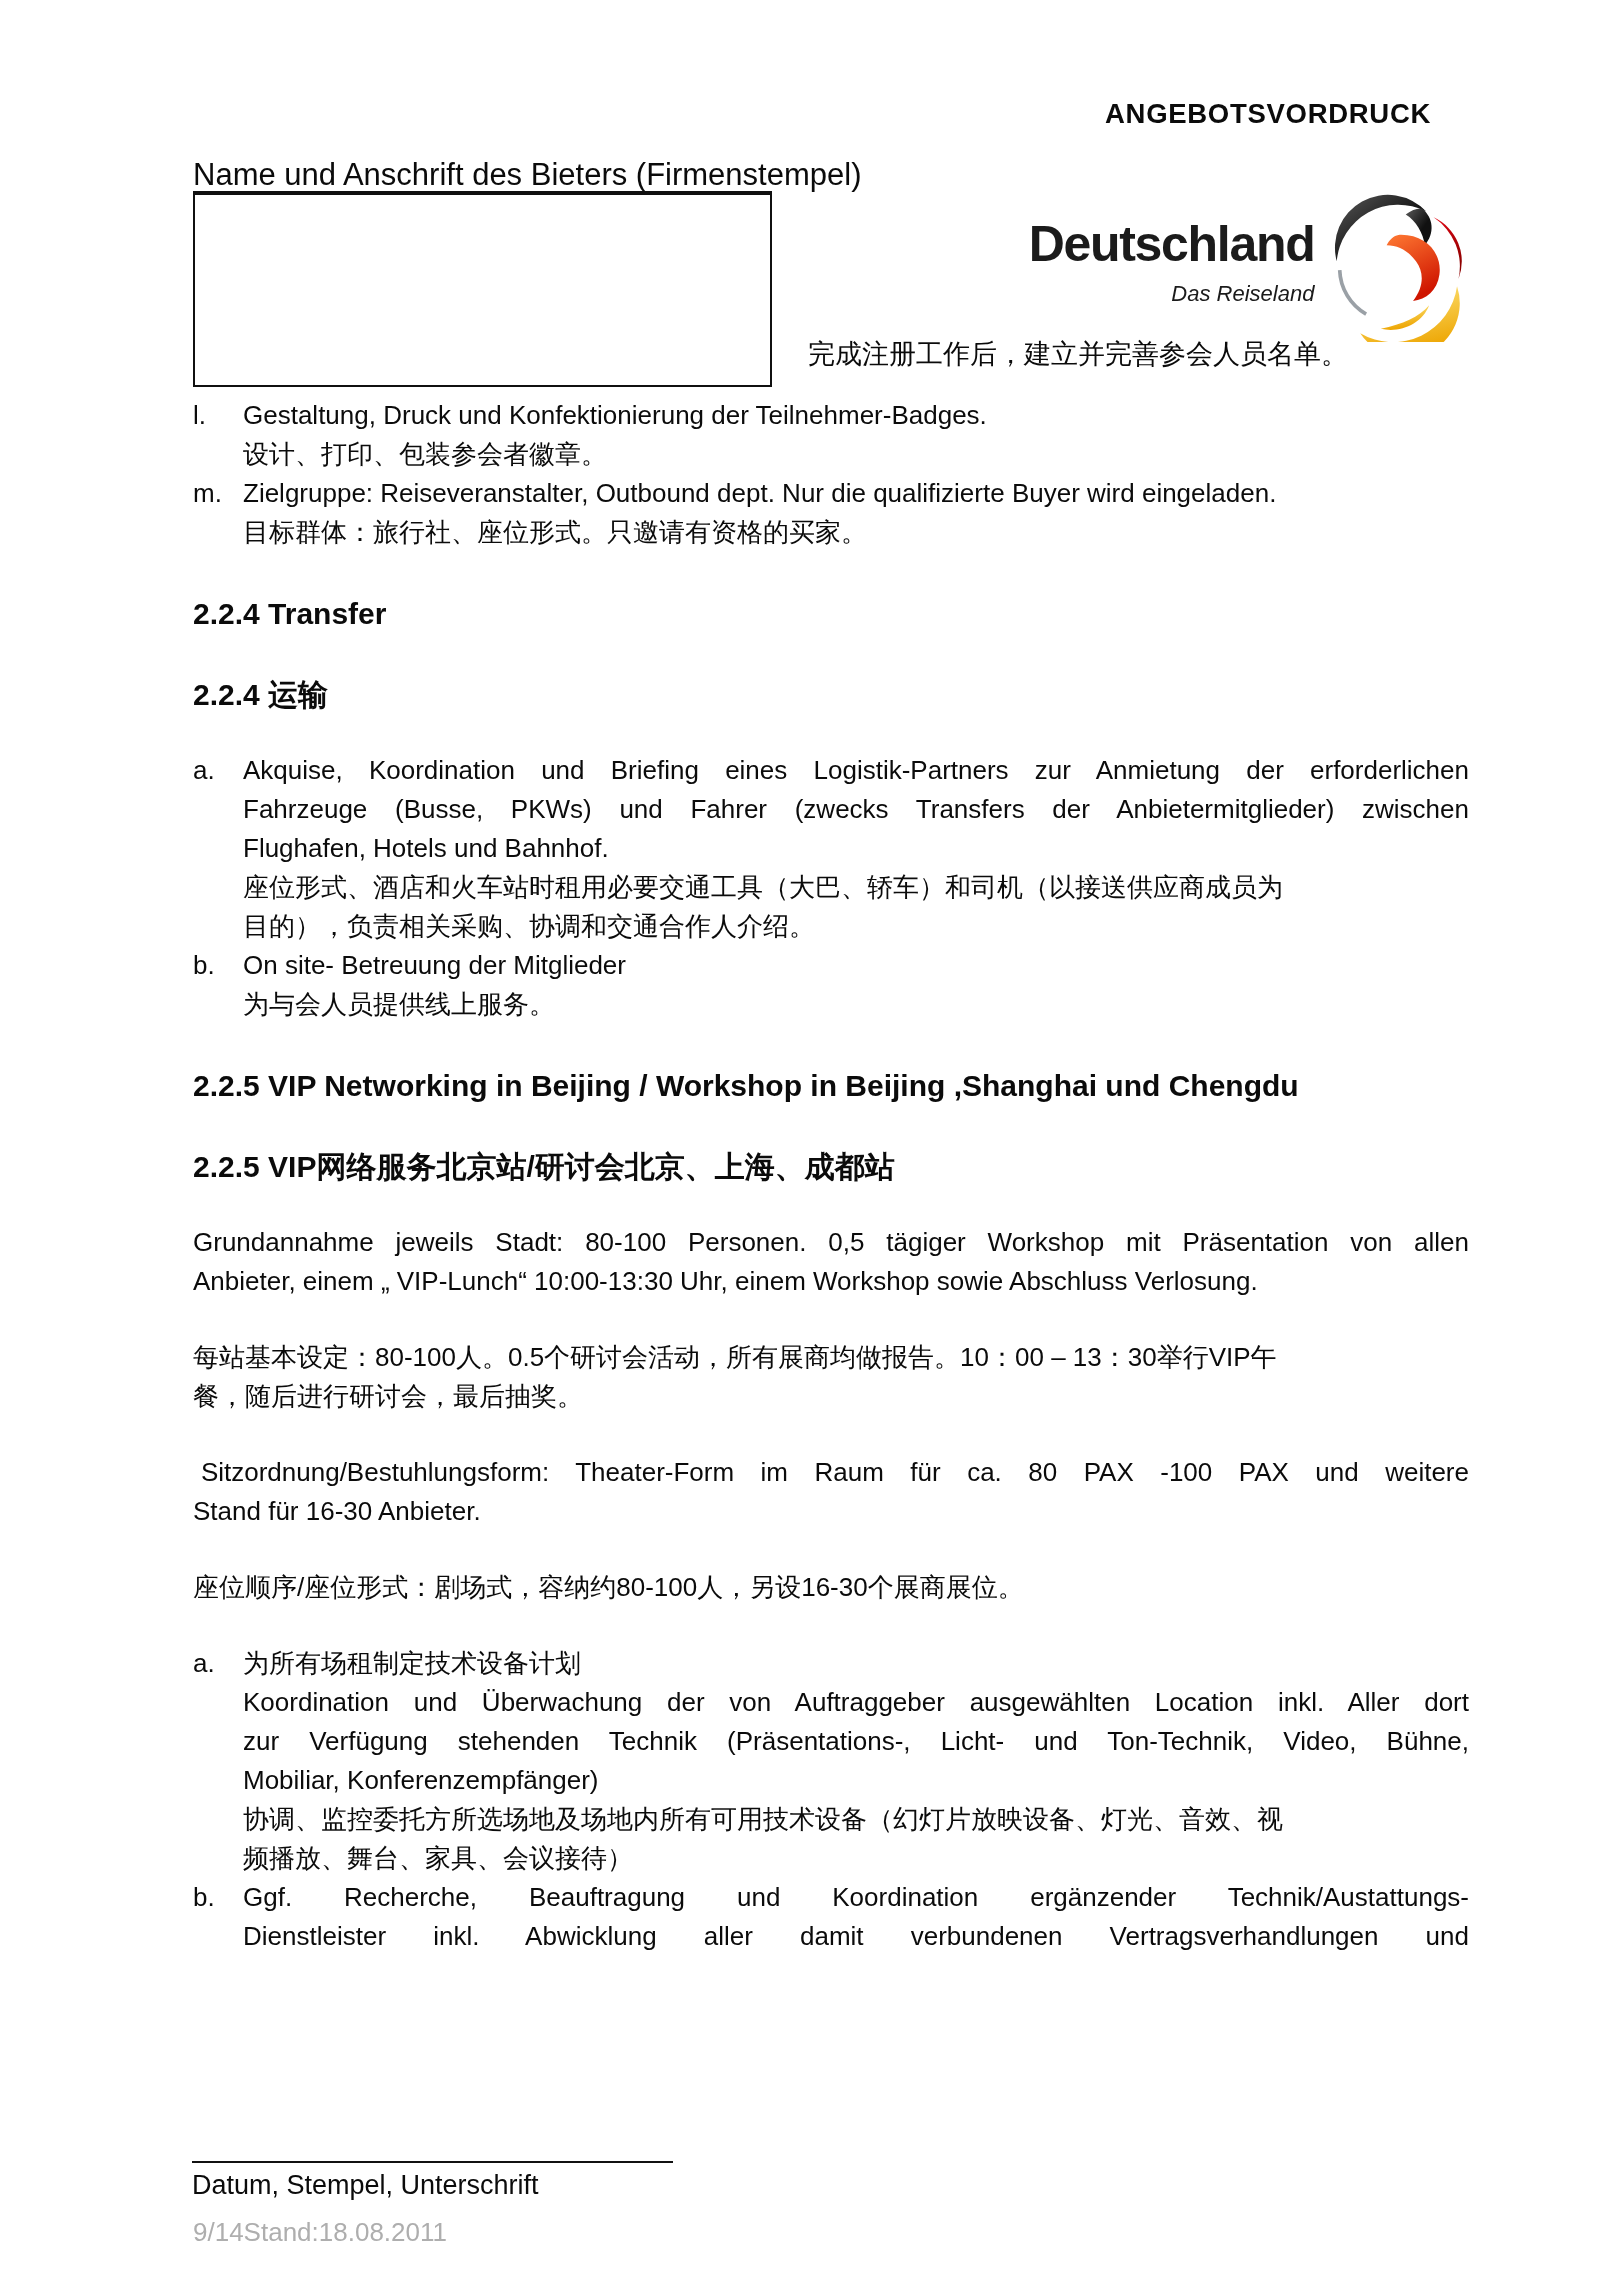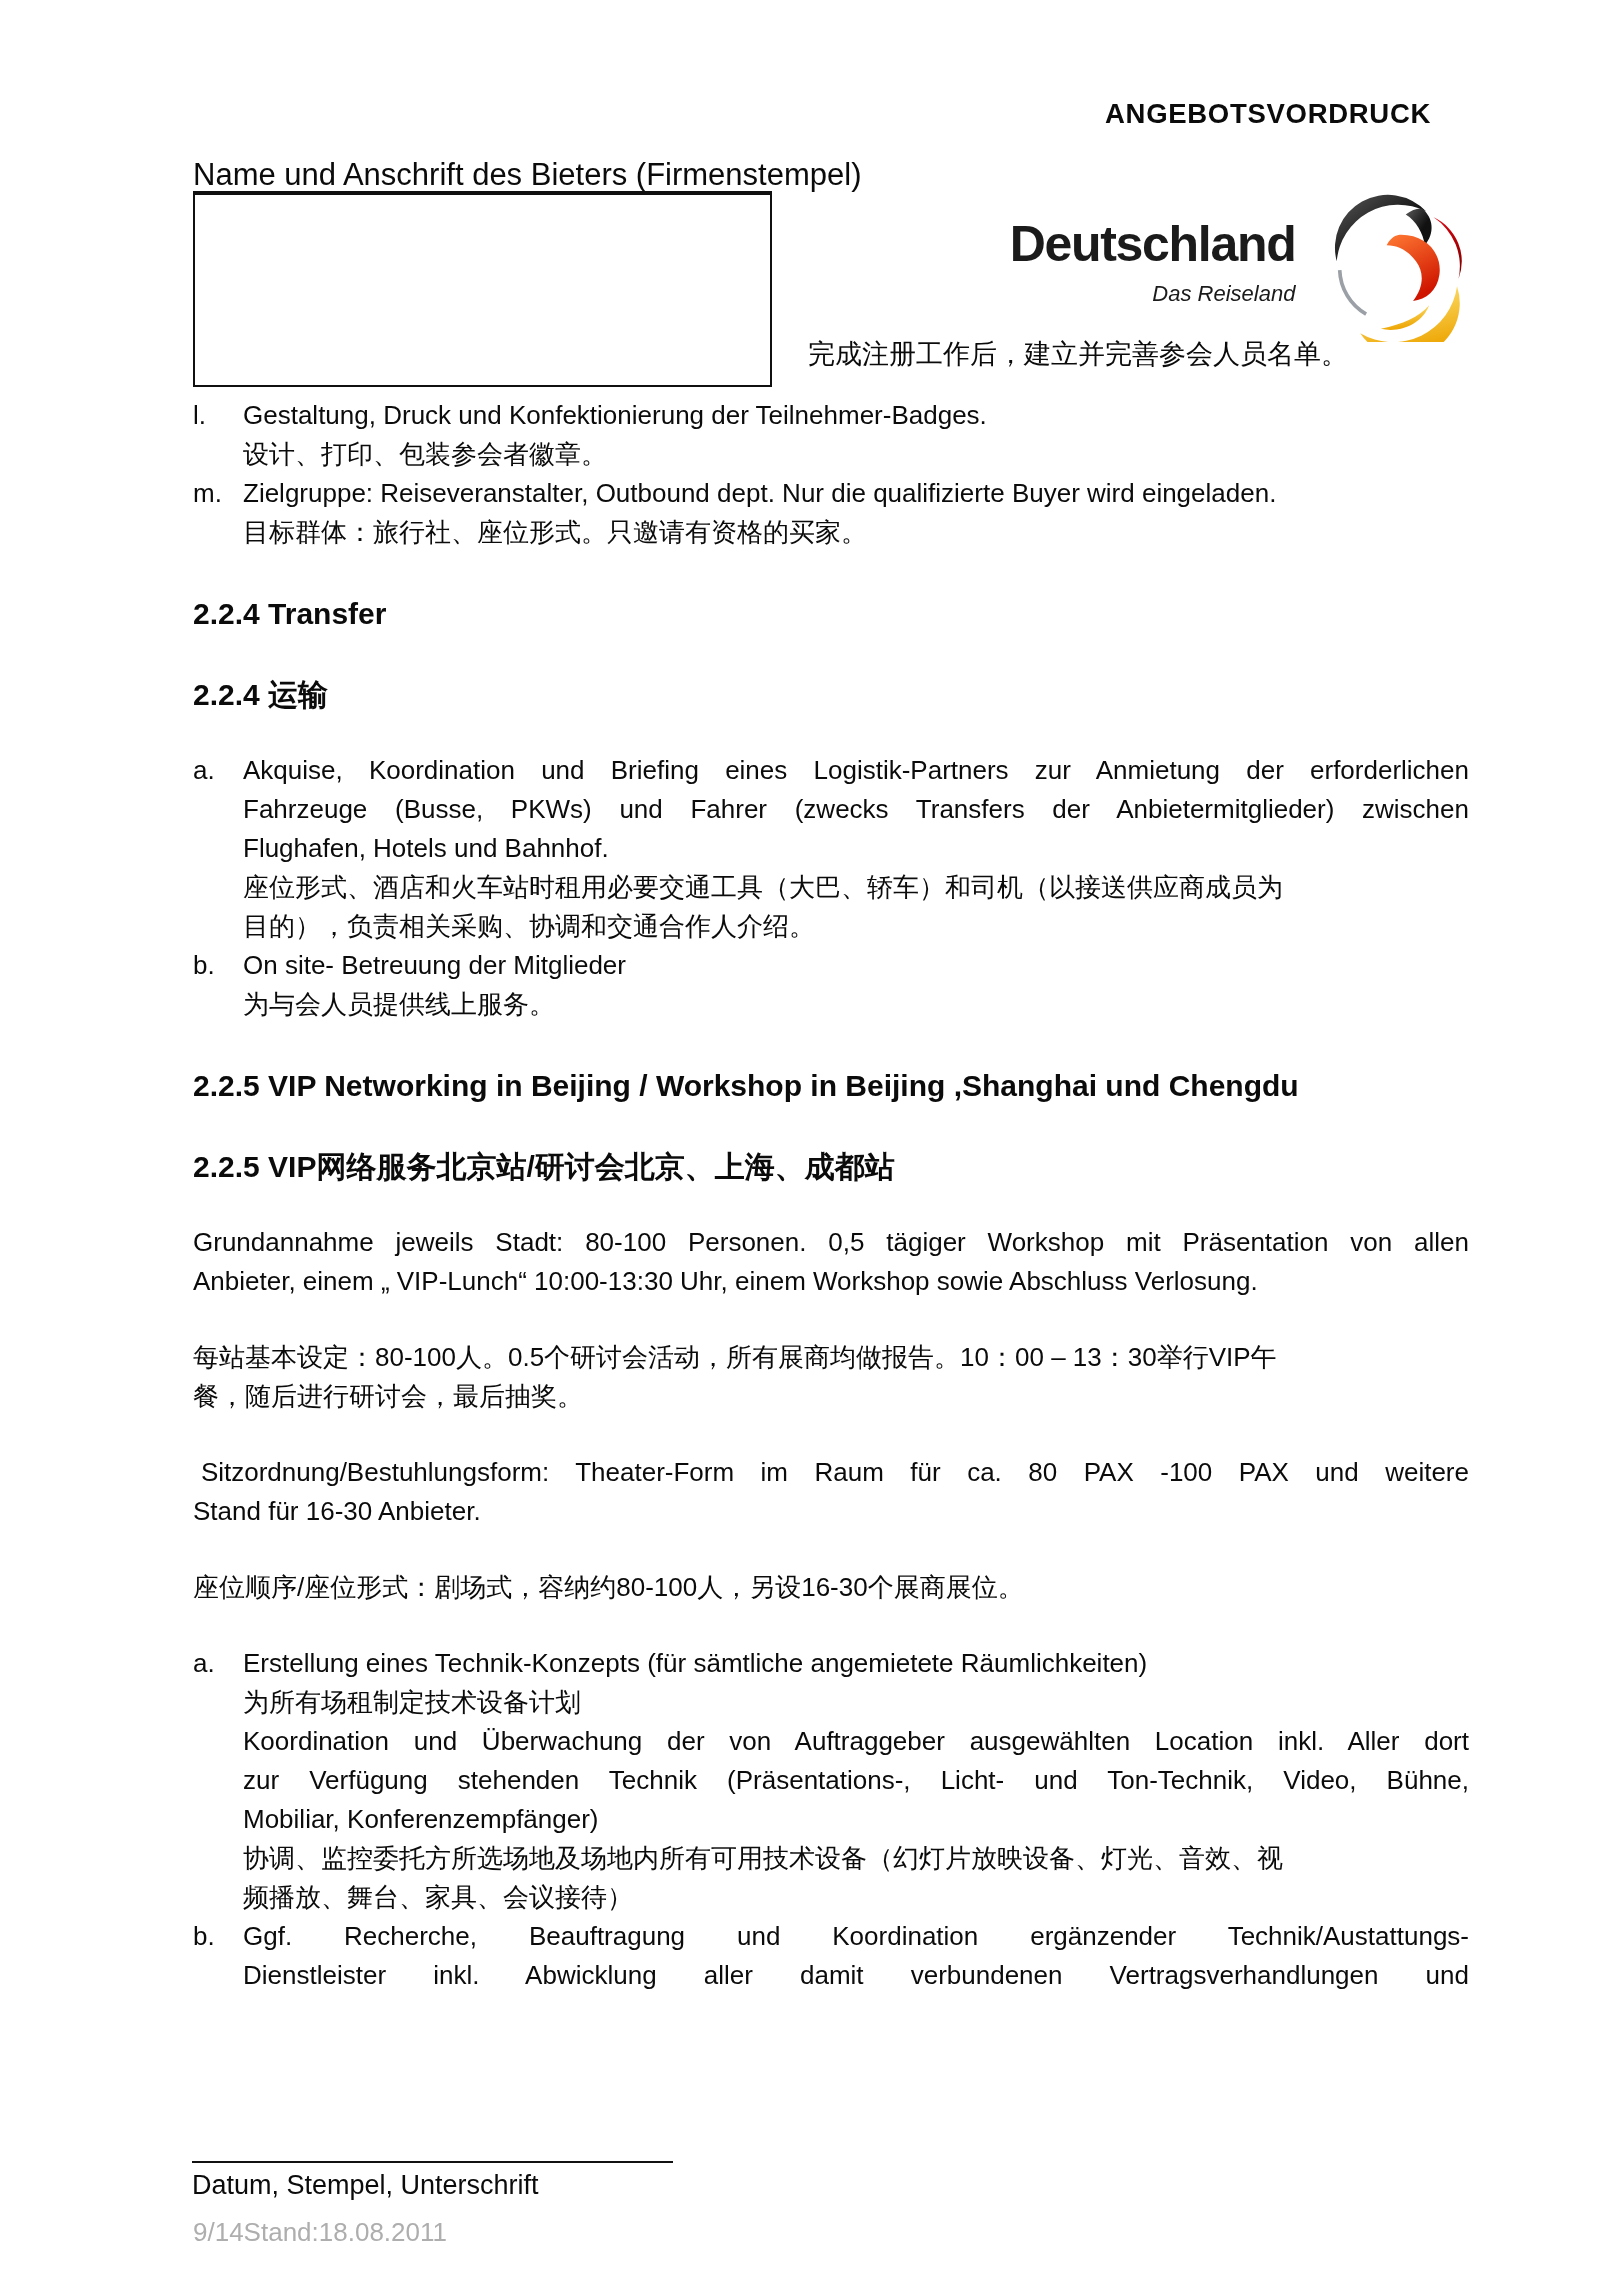--- a/index.html
+++ b/index.html
@@ -32,21 +32,21 @@
     font-size: 31px; line-height: 33px;
   }
   .bidder-box {
     position: absolute; top: 93px; left: 0;
     width: 575px; height: 190px;
     border: 2.6px solid #101010; border-top-width: 4.6px;
     background: #ffffff;
   }
   .logo {
     position: absolute; top: 90px; right: 2.6px;
-    display: flex; align-items: flex-start; gap: 24px;
+    display: flex; align-items: flex-start; gap: 5px;
   }
   .logo-text { text-align: right; padding-top: 31px; }
   .logo-name {
     font-size: 50px; font-weight: bold; letter-spacing: -1.3px;
     line-height: 51px; color: #1b1b1b;
   }
   .logo-tagline {
     font-size: 22px; font-style: italic; line-height: 37px;
     margin-top: 5.2px; color: #1b1b1b;
   }
@@ -172,21 +172,20 @@
     <div class="para">
       <div class="ln jl ind"> Sitzordnung/Bestuhlungsform: Theater-Form im Raum für ca. 80 PAX -100 PAX und weitere</div>
       <div class="ln">Stand für 16-30 Anbieter.</div>
     </div>
     <div class="para">
       <div class="ln cn">座位顺序/座位形式：剧场式，容纳约80-100人，另设16-30个展商展位。</div>
     </div>
 
     <div class="li mt">
       <span class="marker">a.</span>
-      <div class="ln">Erstellung eines Technik-Konzepts (für sämtliche angemietete Räumlichkeiten)</div>
       <div class="ln cn">为所有场租制定技术设备计划</div>
       <div class="ln jl">Koordination und Überwachung der von Auftraggeber ausgewählten Location inkl. Aller dort</div>
       <div class="ln jl">zur Verfügung stehenden Technik (Präsentations-, Licht- und Ton-Technik, Video, Bühne,</div>
       <div class="ln">Mobiliar, Konferenzempfänger)</div>
       <div class="ln cn">协调、监控委托方所选场地及场地内所有可用技术设备（幻灯片放映设备、灯光、音效、视</div>
       <div class="ln cn">频播放、舞台、家具、会议接待）</div>
     </div>
     <div class="li">
       <span class="marker">b.</span>
       <div class="ln jl">Ggf. Recherche, Beauftragung und Koordination ergänzender Technik/Austattungs-</div>

